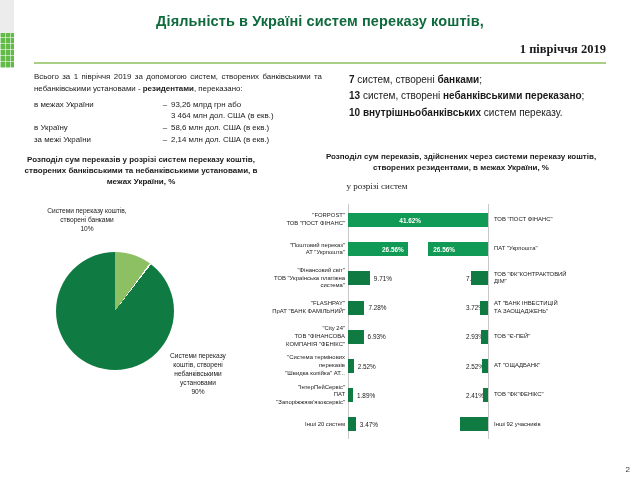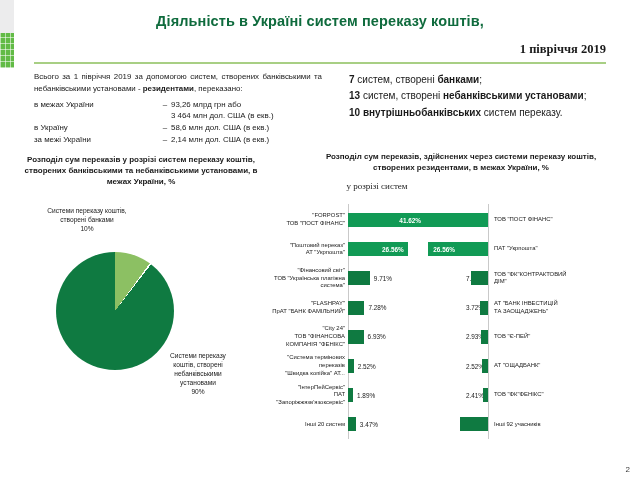--- a/index.html
+++ b/index.html
@@ -311,21 +311,21 @@
           <td class="mt-dash">–</td>
           <td class="mt-sub">2,14 млн дол. США (в екв.)</td>
         </tr>
       </tbody>
     </table>
   </div>
 
   <div class="intro-right">
     <ul class="bullets">
       <li><b>7</b><span> систем, створені </span><b>банками</b><span>;</span></li>
-      <li><b>13</b><span> систем, створені </span><b>небанківськими  установами</b><span>;</span></li>
+      <li><b>13</b><span> систем, створені </span><b>небанківськими  переказано</b><span>;</span></li>
       <li><b>10</b><span> </span><b>внутрішньобанківських</b><span>  систем переказу.</span></li>
     </ul>
   </div>
 </div>
 
 <div style="display:flex; padding:0 16px 0 6px; gap:10px;">
   <div style="width:282px;">
     <div class="cap cap-left">Розподіл сум переказів у розрізі систем переказу коштів, створених банківськими та небанківськими  установами, в межах України, %</div>
   </div>
   <div style="flex:1;">

